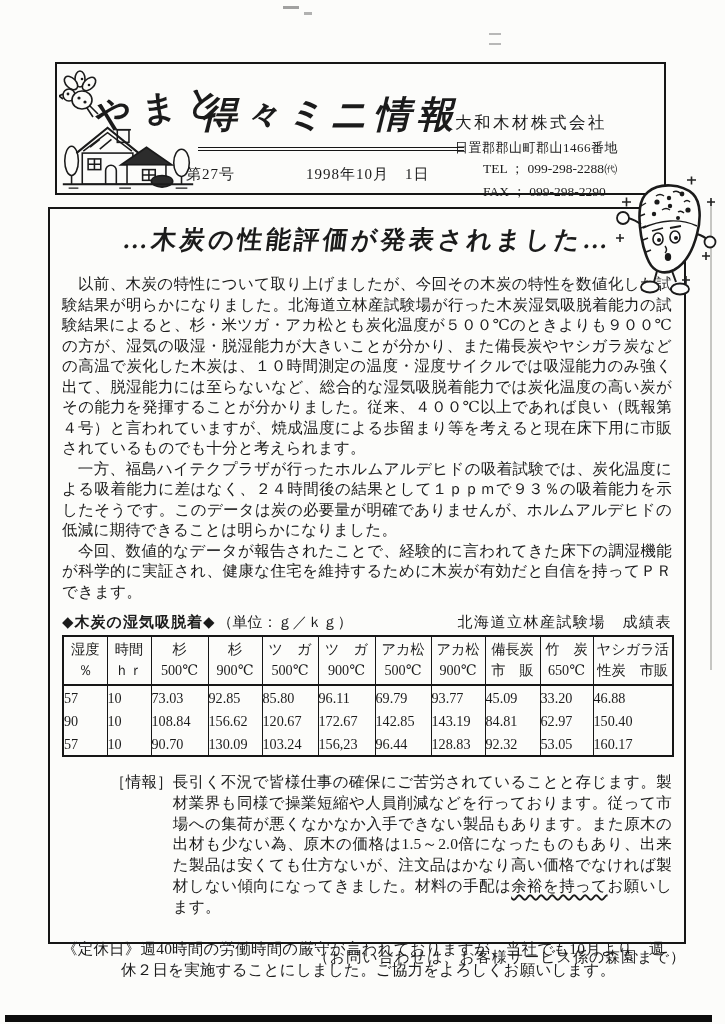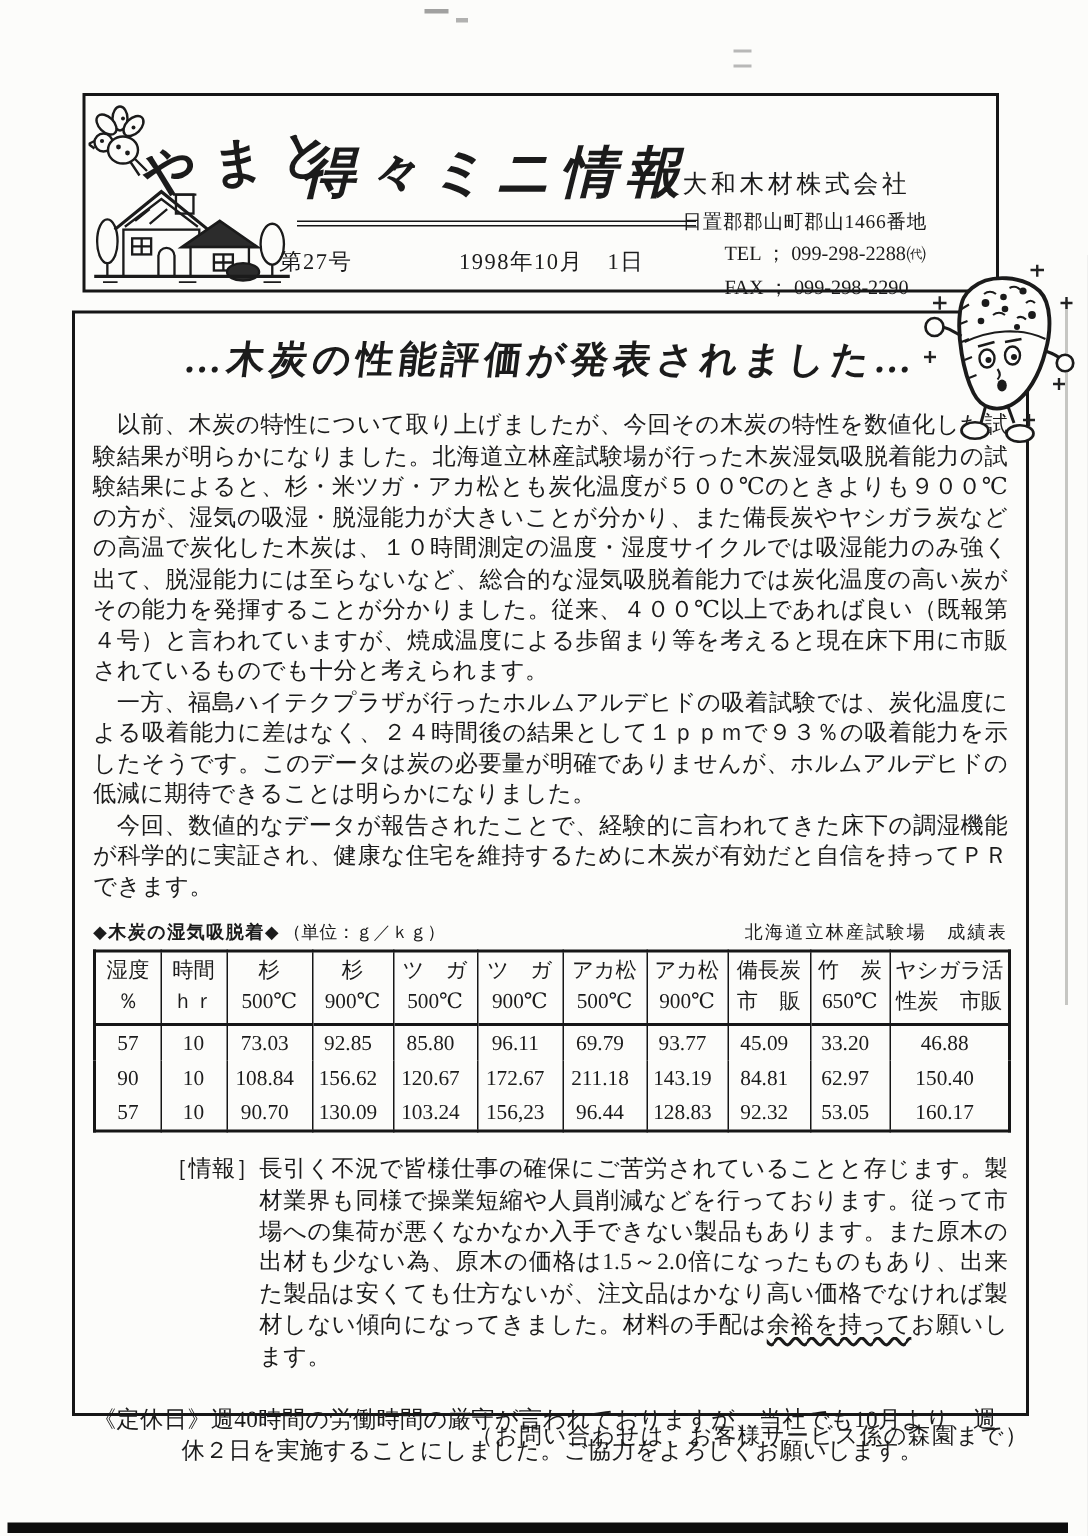--- a/index.html
+++ b/index.html
@@ -44,36 +44,36 @@
     background:#fcfcfa;
   }
   .article-title-wrap{margin-top:14px;text-align:center;}
   .article-title{
     display:inline-block;font-size:25px;font-weight:700;letter-spacing:3.5px;
     transform:skewX(-7deg);white-space:nowrap;
   }
   .body-text{margin-top:18px;font-size:15.5px;letter-spacing:0.2px;line-height:20.5px;}
   .body-text p{margin:0;text-align:justify;text-justify:inter-ideograph;}
   
-  .tbl-caption{display:flex;justify-content:space-between;align-items:center;margin-top:11px;font-size:12px;}
+  .tbl-caption{display:flex;justify-content:space-between;align-items:center;margin-top:11px;font-size:15px;}
   .tbl-caption .cap-title{font-weight:700;letter-spacing:1px;}
   .tbl-caption .cap-unit{font-weight:400;margin-left:2px;}
   .tbl-caption .cap-src{letter-spacing:1.5px;}
   table.results{border-collapse:collapse;margin-top:3px;width:610px;table-layout:fixed;
     border:2px solid #161616;font-size:14.2px;}
   table.results th{
     border:1.5px solid #161616;border-bottom:2px solid #161616;
     font-weight:400;padding:2px 0 3px;line-height:1.48;text-align:center;white-space:nowrap;
   }
   table.results td{
     border-left:1.5px solid #161616;border-right:1.5px solid #161616;
     border-top:none;border-bottom:none;
-    padding:2.5px 6px 2.5px 0;text-align:center;white-space:nowrap;line-height:18px;
-  }
-  table.results td.ctr{text-align:center;padding-right:0;}
+    padding:2.5px 6px 2.5px 0;text-align:left;white-space:nowrap;line-height:18px;
+  }
+  table.results td.ctr{text-align:left;padding-right:0;}
   
   .info{display:flex;margin-top:15px;font-size:15.5px;letter-spacing:0.2px;line-height:20.8px;}
   .info-label{white-space:nowrap;flex:0 0 auto;margin-left:48px;}
   .info-text{flex:1;text-align:justify;text-justify:inter-ideograph;}
   .em-wavy{
     font-weight:400;
     text-decoration:underline;text-decoration-style:wavy;
     text-decoration-thickness:1.5px;text-underline-offset:3px;
   }
   .holiday{margin-top:20px;font-size:15.5px;letter-spacing:0.2px;line-height:21.5px;
@@ -293,21 +293,21 @@
           <td>33.20</td>
           <td>46.88</td>
         </tr>
         <tr>
           <td class="ctr">90</td>
           <td class="ctr">10</td>
           <td>108.84</td>
           <td>156.62</td>
           <td>120.67</td>
           <td>172.67</td>
-          <td>211.18</td>
+          <td>142.85</td>
           <td>143.19</td>
           <td>84.81</td>
           <td>62.97</td>
           <td>150.40</td>
         </tr>
         <tr>
           <td class="ctr">57</td>
           <td class="ctr">10</td>
           <td>90.70</td>
           <td>130.09</td>

